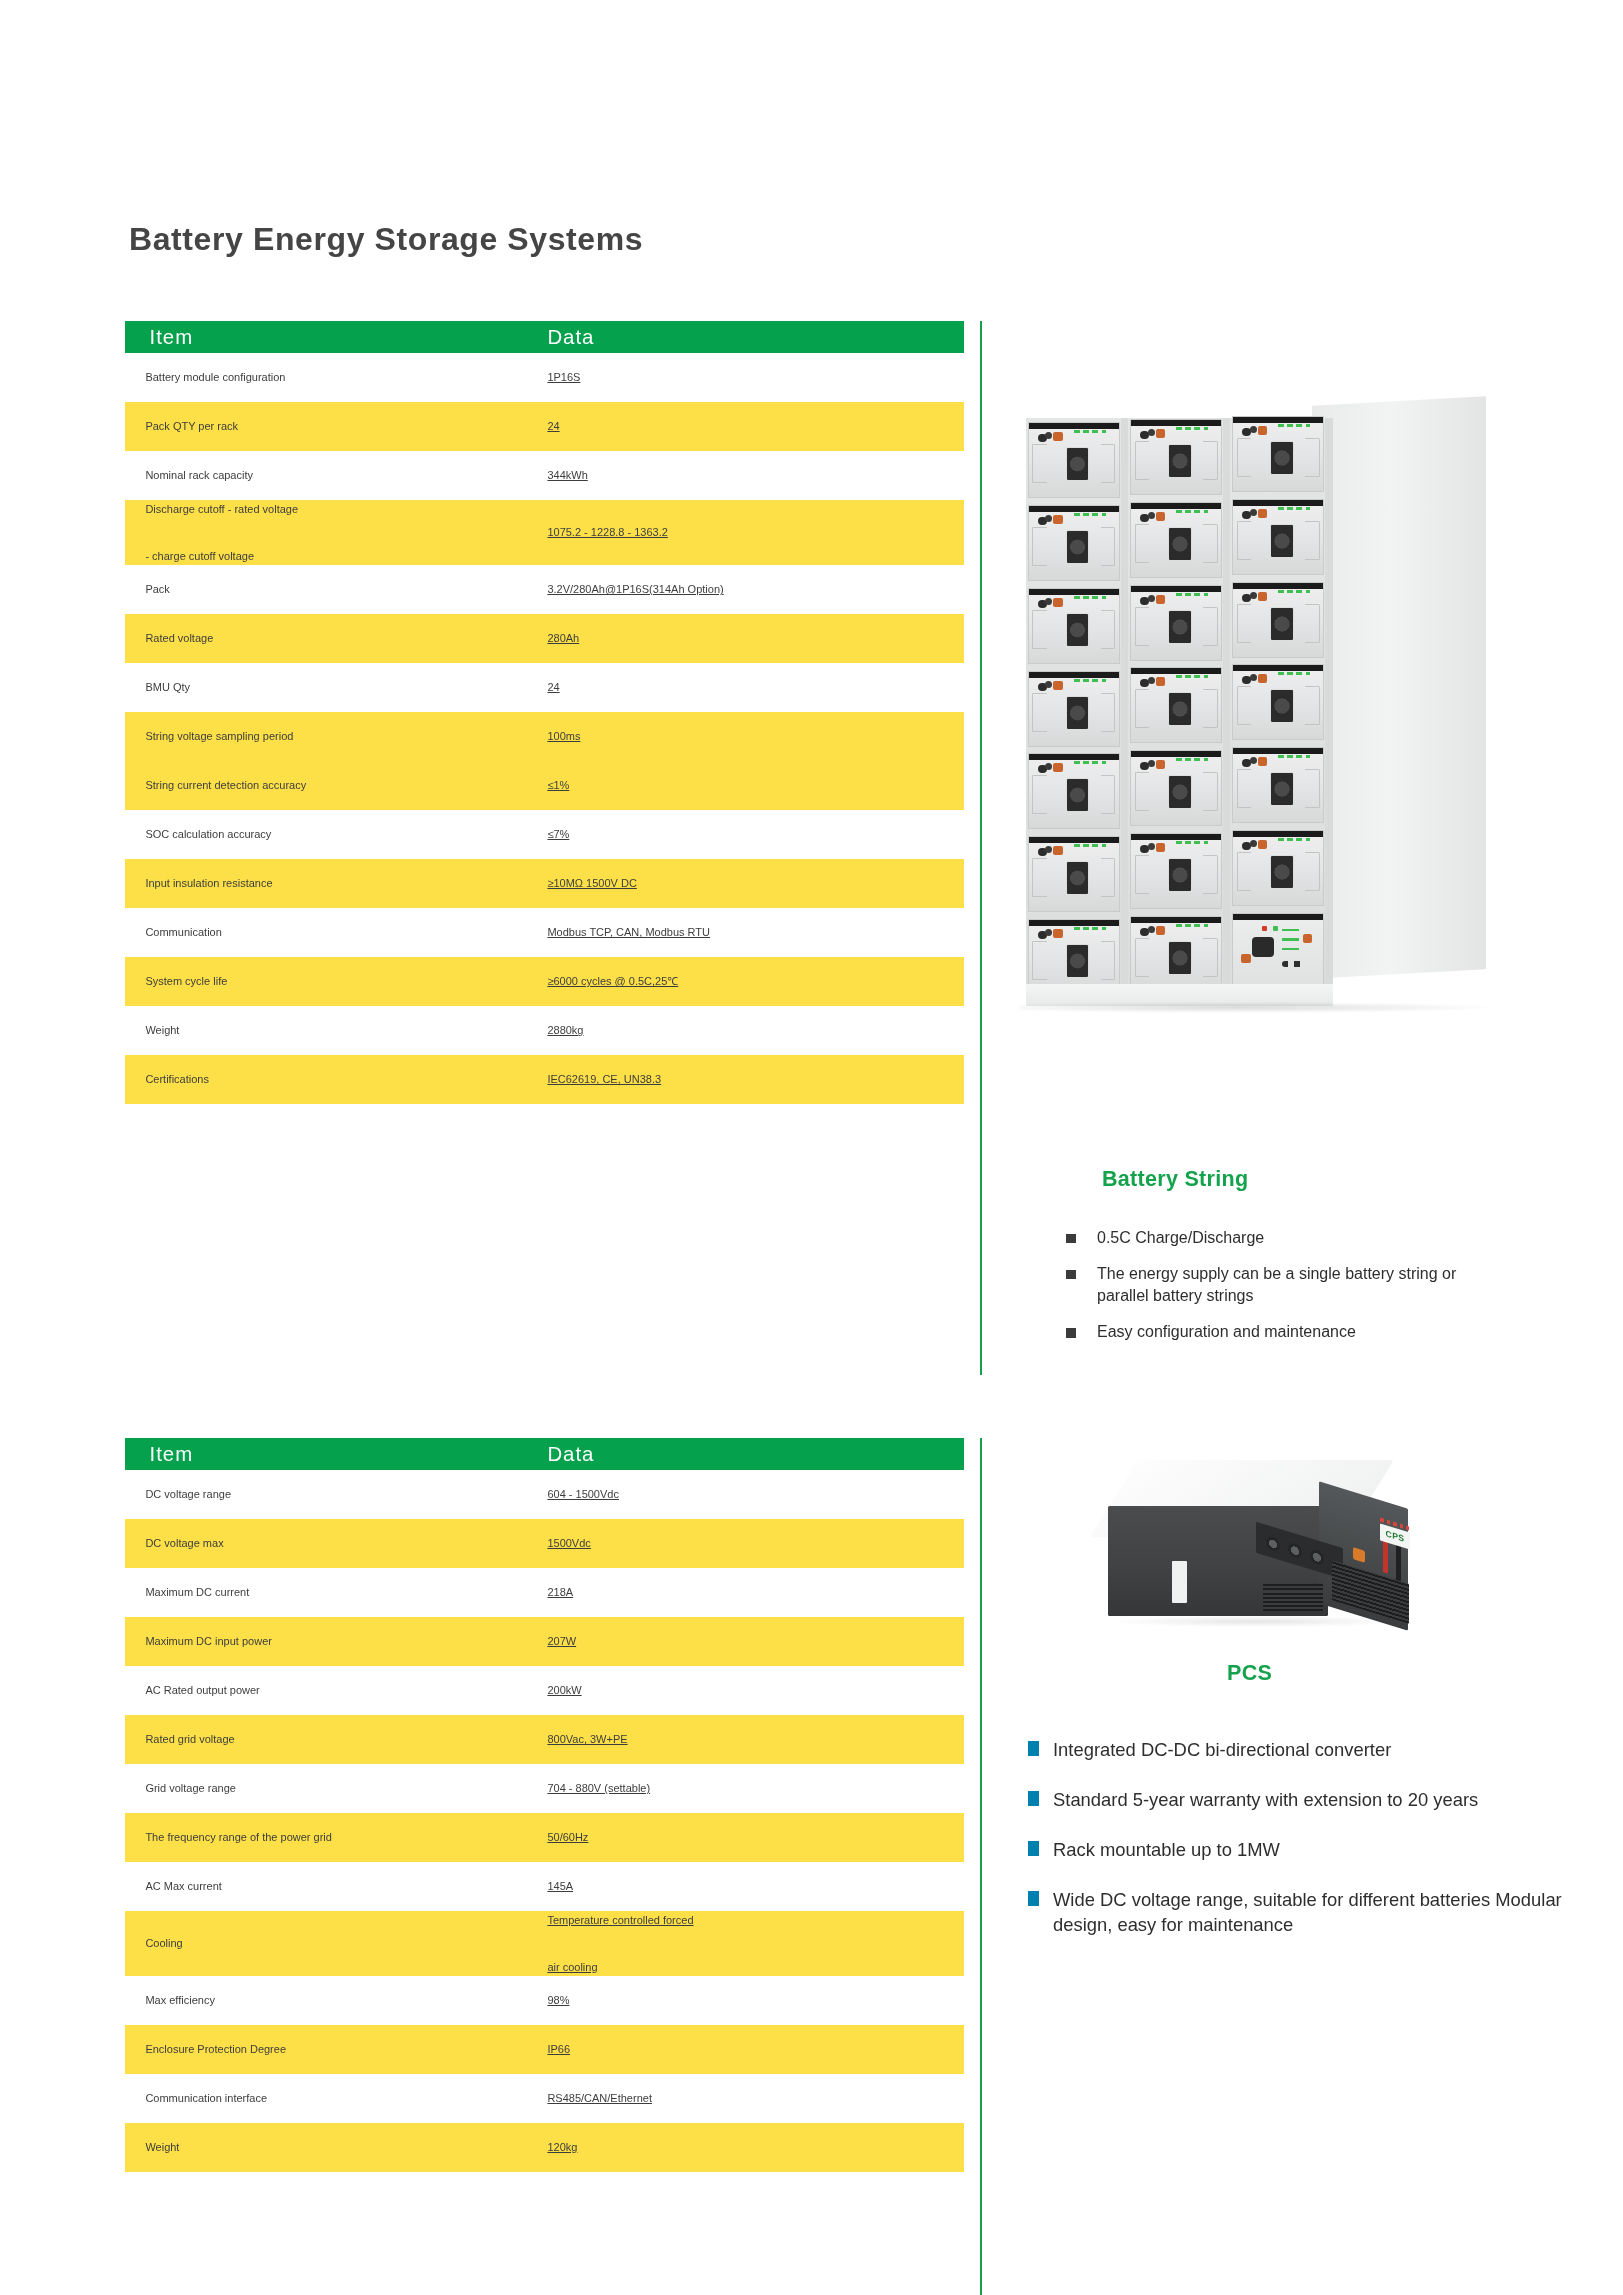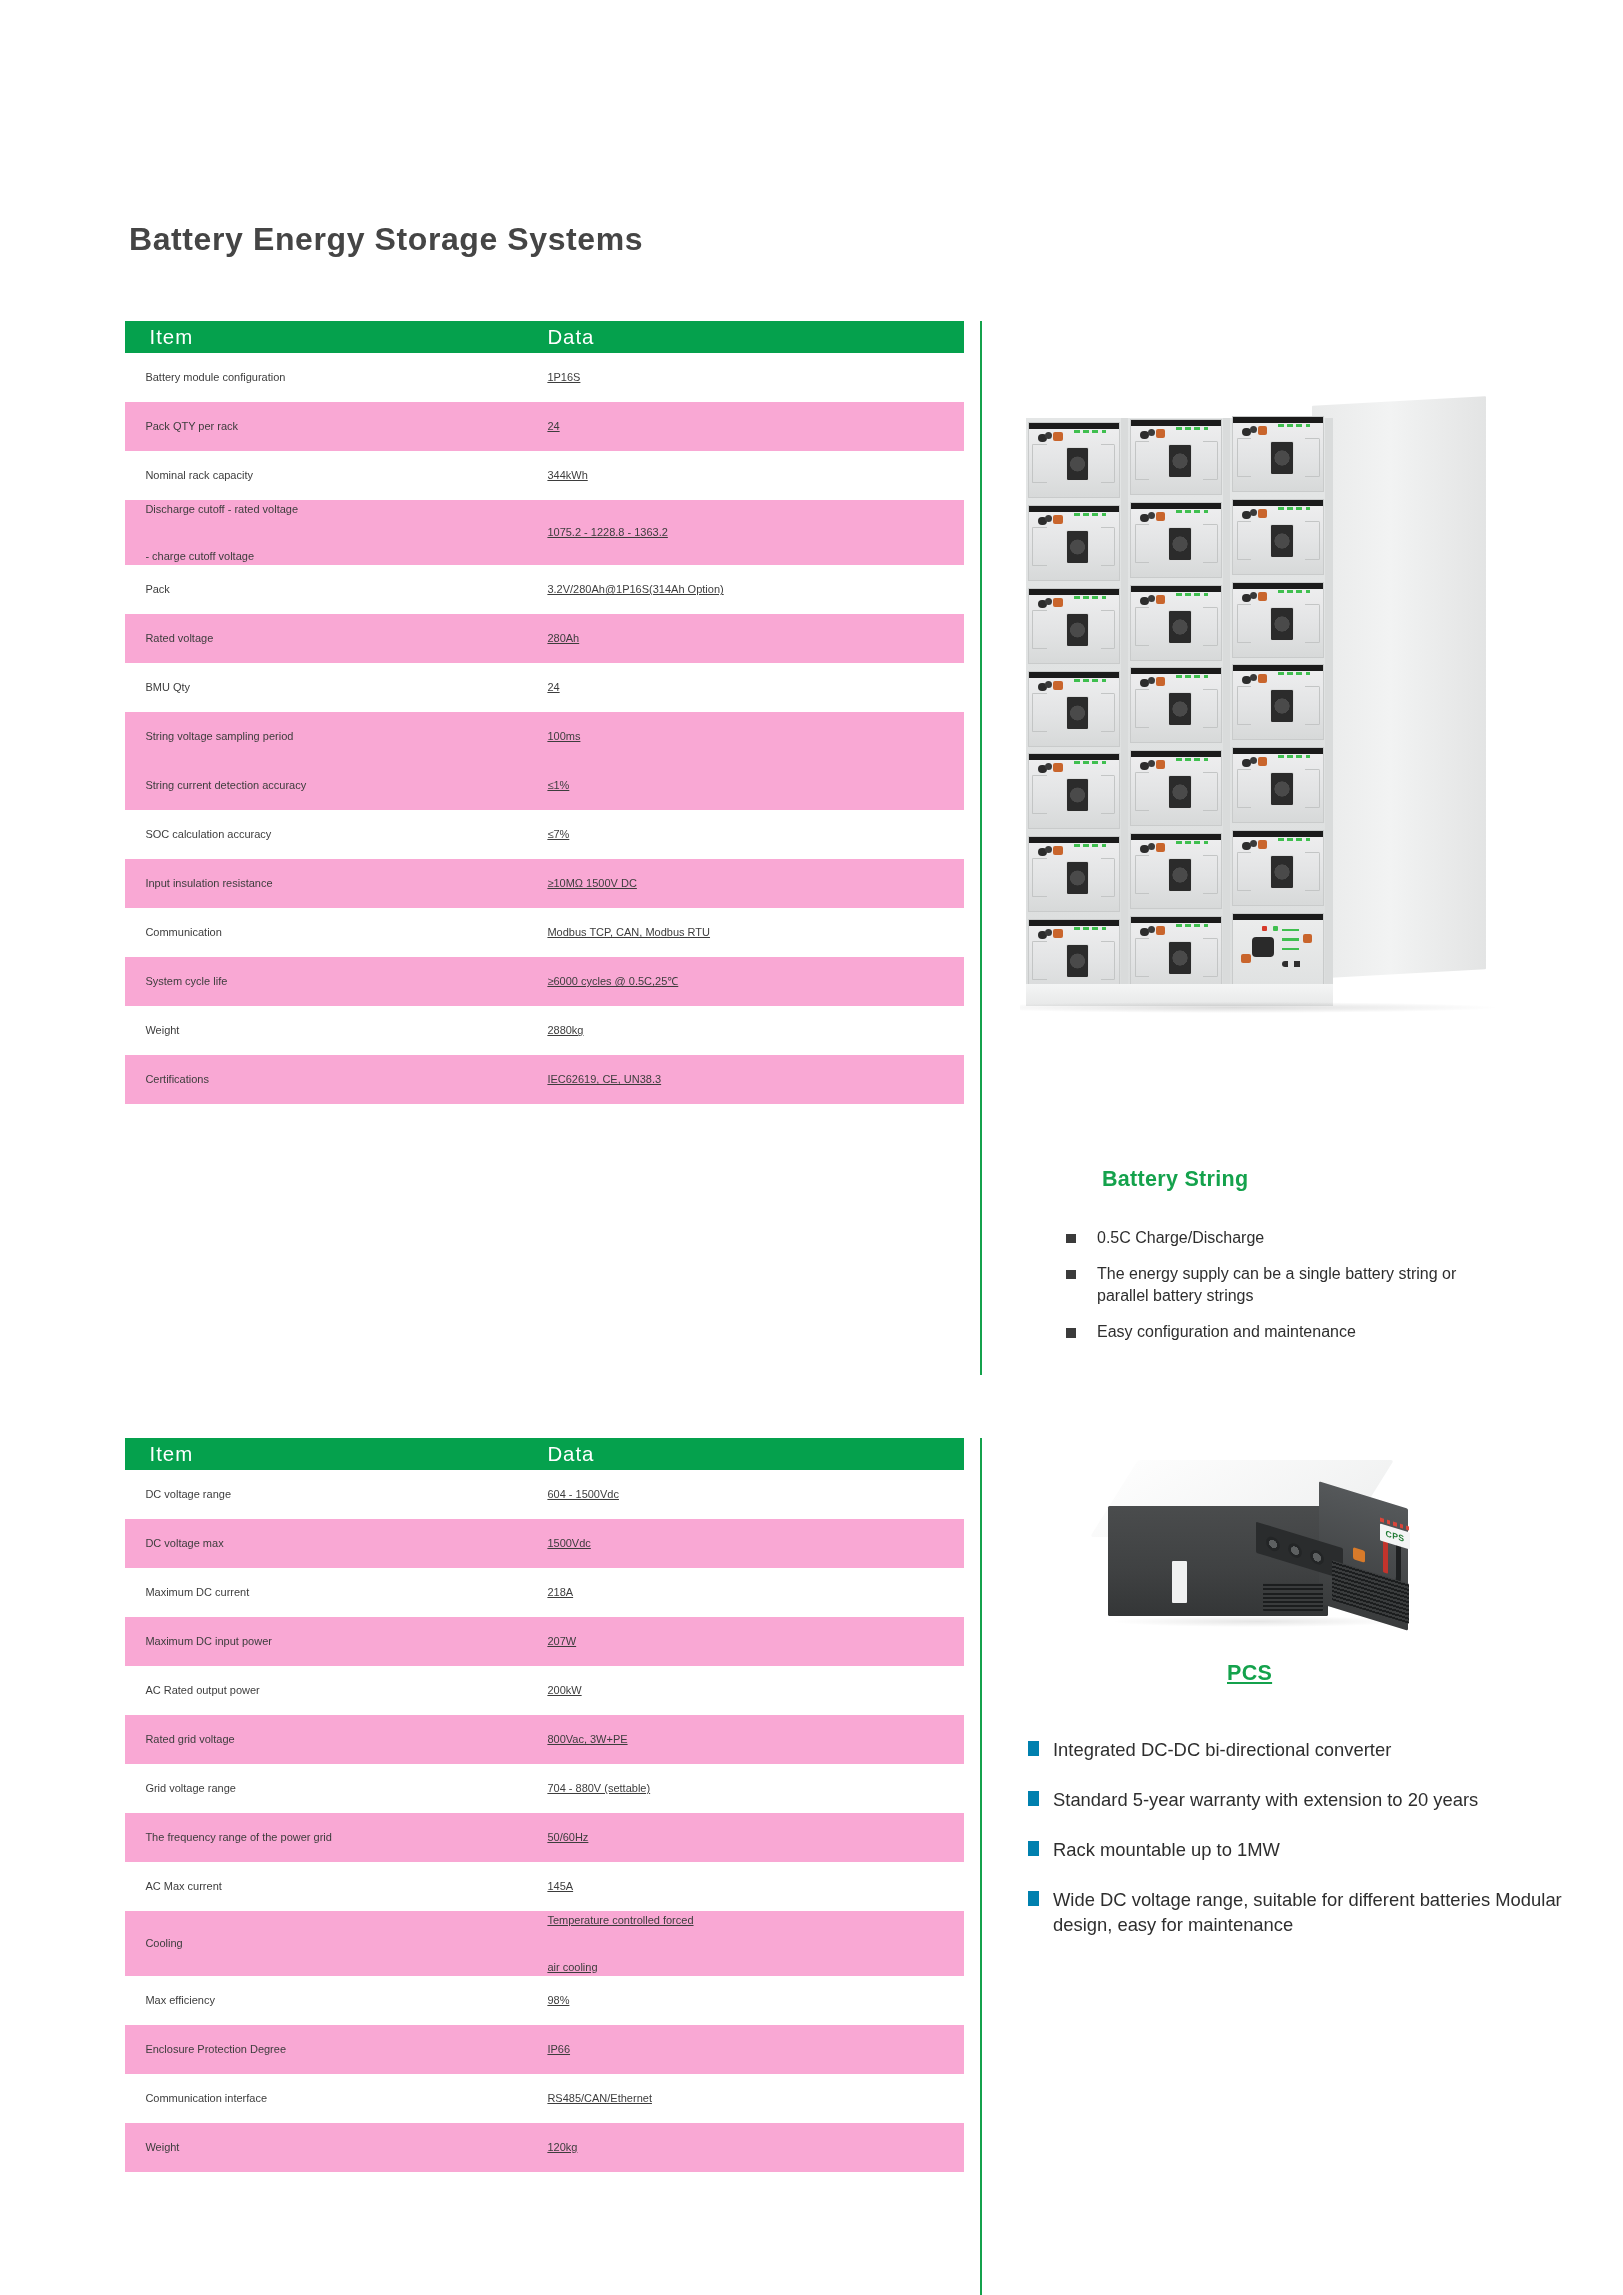--- a/index.html
+++ b/index.html
@@ -56,37 +56,37 @@
   .spec-table tbody td{
     font-size:11px;
     color:#3d3d3d;
     padding:0 0 0 20.4px;
     vertical-align:middle;
     line-height:1.30;
     height:49px;
     box-sizing:border-box;
   }
   .spec-table tbody td.v{padding-left:18.4px;text-decoration:underline;}
-  .spec-table tbody tr.alt td{background:#f9a8d4;}
+  .spec-table tbody tr.alt td{background:#fde047;}
   .spec-table tbody tr.tall td{height:65px;}
   .spec-table tbody td .l2{display:block;margin-top:32px;}
 
   
   .right-block{position:absolute;}
 
   .sec-heading{
     position:absolute;
     color:#14a24c;
     font-weight:bold;
     font-size:21.5px;
     letter-spacing:0.3px;
     white-space:nowrap;
   }
   #battery-string-heading{left:1102px;top:1167px;}
-  #pcs-heading{left:1227px;top:1661px;text-decoration:underline;}
+  #pcs-heading{left:1227px;top:1661px;}
 
   .bullet-list{position:absolute;margin:0;padding:0;list-style:none;}
   .bullet-list li{
     position:relative;
     font-size:16px;
     color:#2e2e2e;
     line-height:1.38;
   }
   
   #battery-string-bullets{left:1066px;top:1227px;width:404px;}

